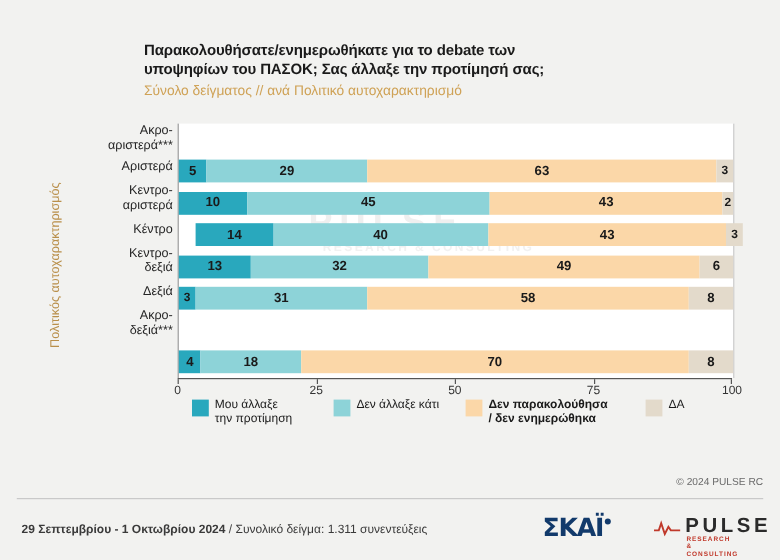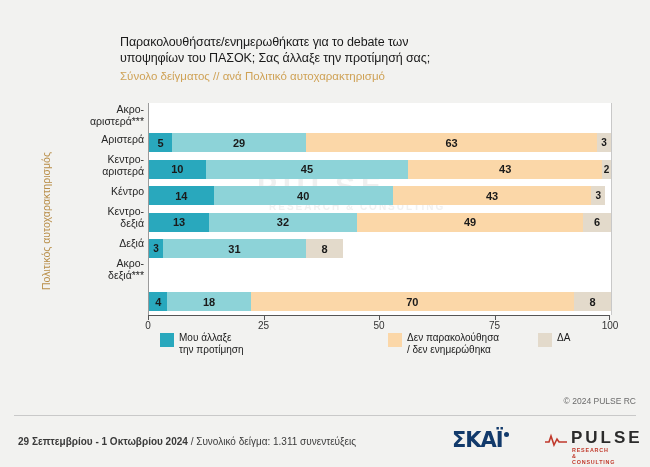--- a/index.html
+++ b/index.html
@@ -22,21 +22,21 @@
   }
   
   .title-block {
     position: absolute;
     left: 120px;
     top: 34px;
     width: 430px;
   }
   .title-line {
     font-size: 12.5px;
-    font-weight: normal;
+    font-weight: bold;
     color: #1a1a1a;
     line-height: 16px;
     letter-spacing: -0.1px;
   }
   .subtitle-line {
     margin-top: 3px;
     font-size: 11.5px;
     color: #cfa256;
     line-height: 14px;
   }
@@ -310,21 +310,21 @@
           <div class="seg s1" style="width: 207.9px;">
             <span class="seg-val">45</span>
           </div>
           <div class="seg s2" style="width: 198.66px;">
             <span class="seg-val">43</span>
           </div>
           <div class="seg s3" style="width: 9.24px;">
             <span class="seg-val" style="font-size: 10px;">2</span>
           </div>
         </div>
-        <div class="row" style="top: 83.25px;">
+        <div class="row" style="top: 83.25px; margin-left: 14px;">
           <div class="seg s0" style="width: 64.68px;">
             <span class="seg-val">14</span>
           </div>
           <div class="seg s1" style="width: 179px;">
             <span class="seg-val">40</span>
           </div>
           <div class="seg s2" style="width: 198.66px;">
             <span class="seg-val">43</span>
           </div>
           <div class="seg s3" style="width: 13.86px;">
@@ -344,20 +344,23 @@
           <div class="seg s3" style="width: 27.72px;">
             <span class="seg-val">6</span>
           </div>
         </div>
         <div class="row" style="top: 136.25px;">
           <div class="seg s0" style="width: 13.86px;">
             <span class="seg-val" style="font-size: 10px;">3</span>
           </div>
           <div class="seg s1" style="width: 143.22px;">
             <span class="seg-val">31</span>
+          </div>
+          <div class="seg s2" style="width: 267.96px;">
+            <span class="seg-val">58</span>
           </div>
           <div class="seg s3" style="width: 36.96px;">
             <span class="seg-val">8</span>
           </div>
         </div>
         <div class="row" style="top: 162.75px;"></div>
         <div class="row" style="top: 189.25px;">
           <div class="seg s0" style="width: 18.48px;">
             <span class="seg-val">4</span>
           </div>
@@ -386,21 +389,25 @@
       <div class="xtickmark" style="left: 461px;"></div>
       <div class="xtick" style="left: 462px;">100</div>
     </div>
 
   <div class="legend" id="legend">
       <div class="legend-item" style="left: 0px; top: 0px;">
         <span class="legend-swatch" style="background: rgb(41, 168, 189);"></span>
         <span class="legend-label">Μου άλλαξε
 την προτίμηση</span>
       </div>
-      <div class="legend-item" style="left: 228px; top: 0px;">
+      <div class="legend-item" style="left: 118px; top: 0px;">
+        <span class="legend-swatch" style="background: rgb(141, 211, 216);"></span>
+        <span class="legend-label">Δεν άλλαξε κάτι</span>
+      </div>
+      <div class="legend-item" style="left: 228px; top: 0px; font-weight: bold;">
         <span class="legend-swatch" style="background: rgb(251, 215, 168);"></span>
         <span class="legend-label">Δεν παρακολούθησα
 / δεν ενημερώθηκα</span>
       </div>
       <div class="legend-item" style="left: 378px; top: 0px;">
         <span class="legend-swatch" style="background: rgb(227, 218, 203);"></span>
         <span class="legend-label">ΔΑ</span>
       </div>
     </div>
 

